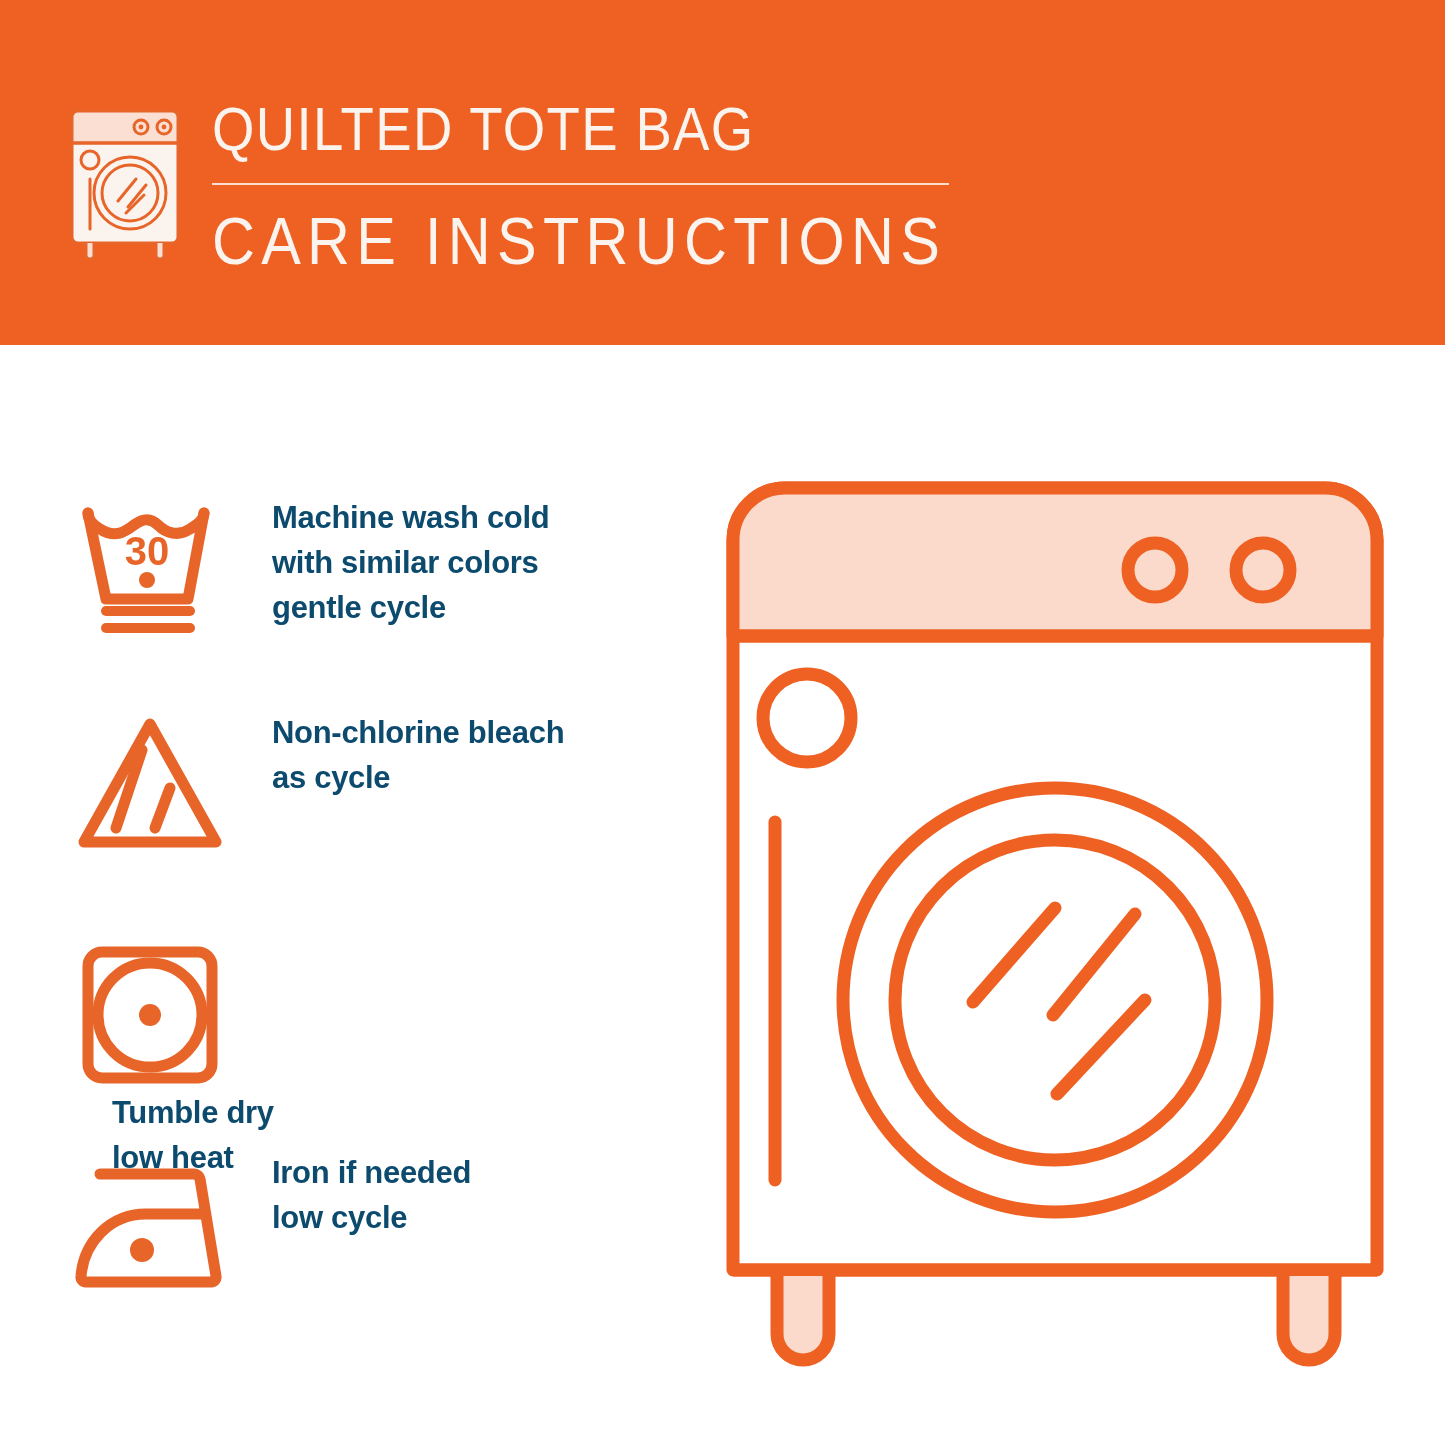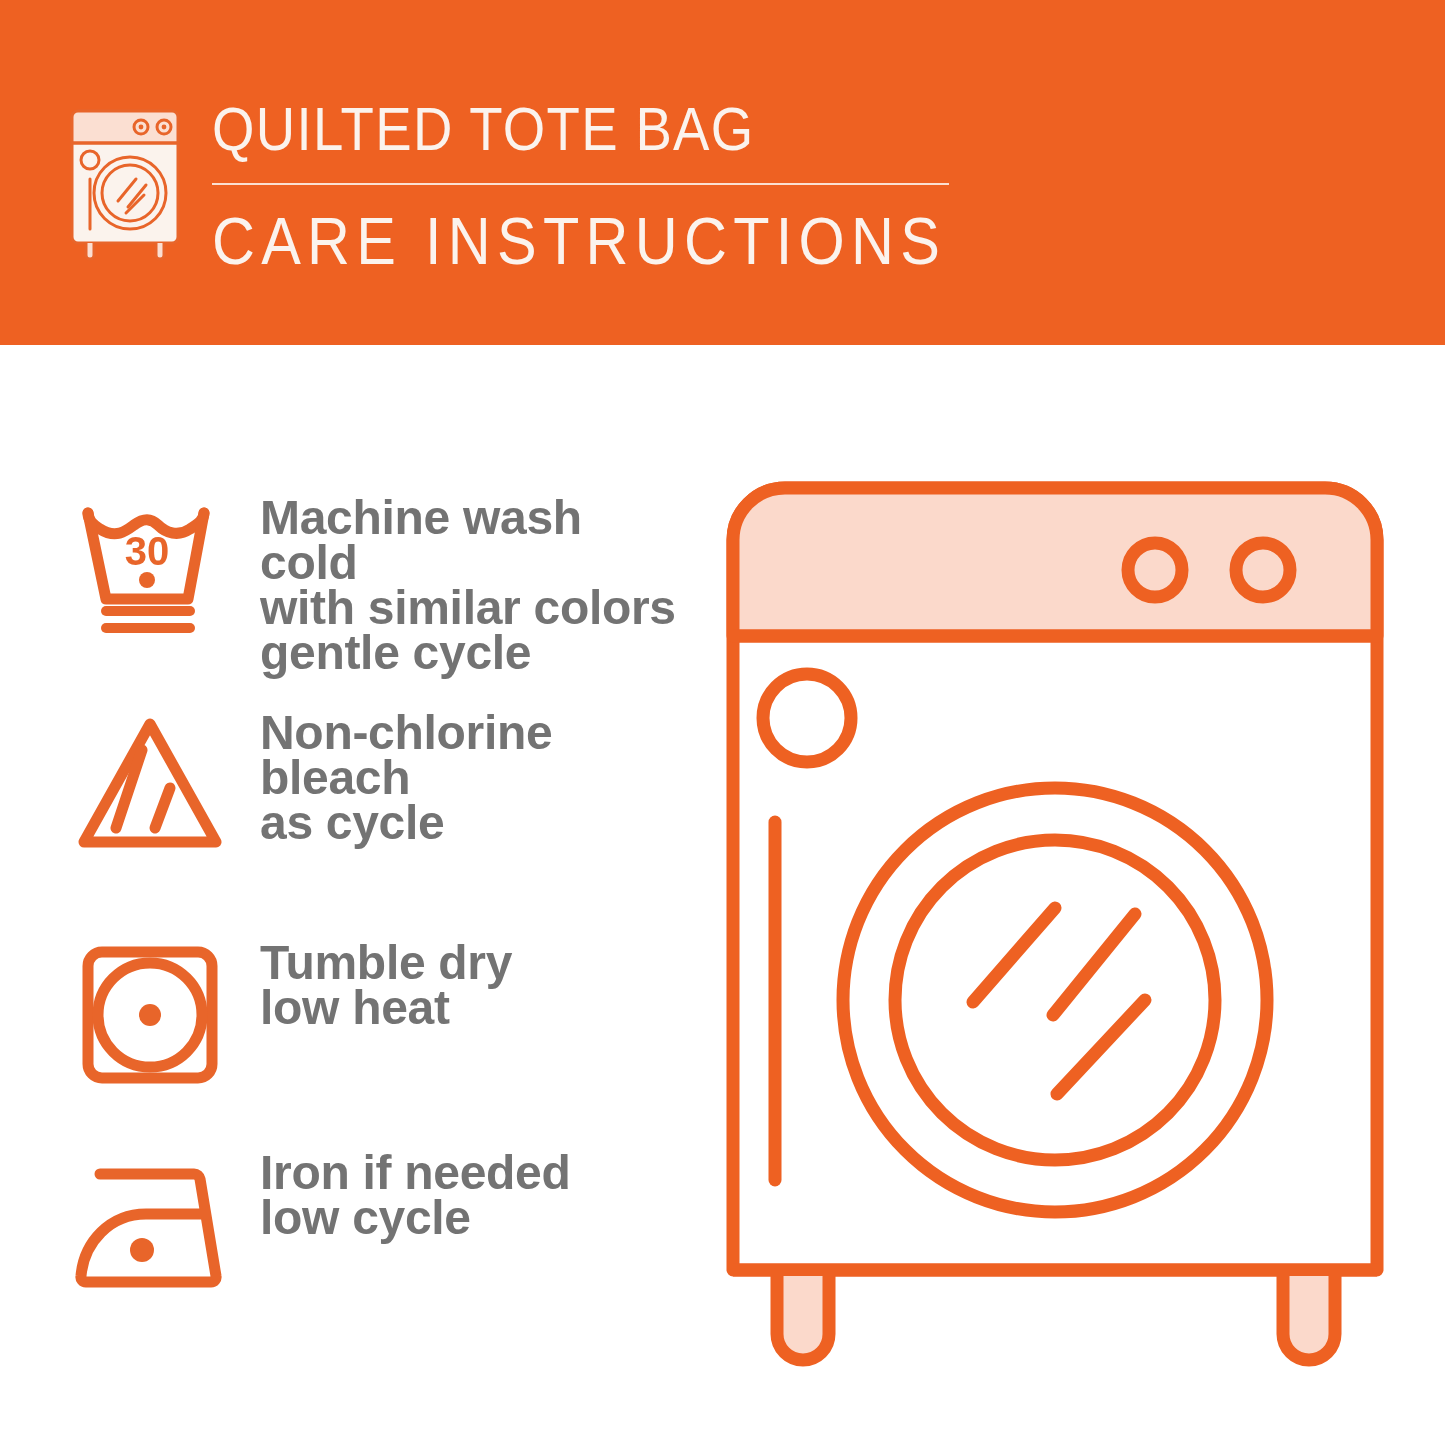--- a/index.html
+++ b/index.html
@@ -90,31 +90,31 @@
     display: flex;
     align-items: flex-start;
     width: 620px;
   }
   .care-symbol {
     flex: 0 0 auto;
     width: 160px;
     height: 150px;
   }
   .care-text {
-    margin-left: 30px;
-    color: #737373;
-    font-size: 48px;
+    margin-left: 42px;
+    color: #0c4a6e;
+    font-size: 31px;
     line-height: 45px;
     font-weight: 600;
     letter-spacing: -0.3px;
     white-space: pre-line;
   }
   #care-row-0 { top: 150px; }
   #care-row-1 { top: 365px; }
-  #care-row-2 { top: 595px; }
+  #care-row-2 { top: 595px; flex-direction: column; }
   #care-row-3 { top: 805px; }
 
   
   #washer-illustration {
     position: absolute;
     left: 715px;
     top: 470px;
     width: 680px;
     height: 910px;
   }

